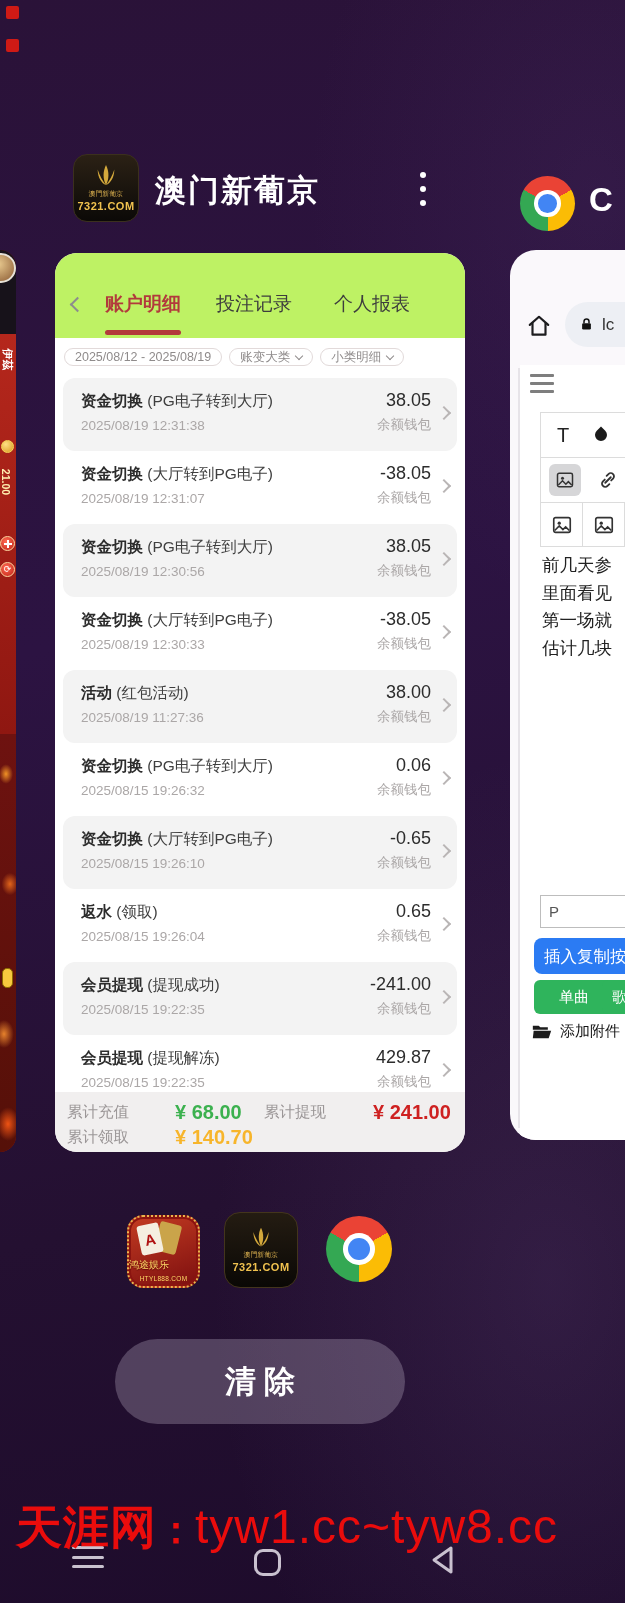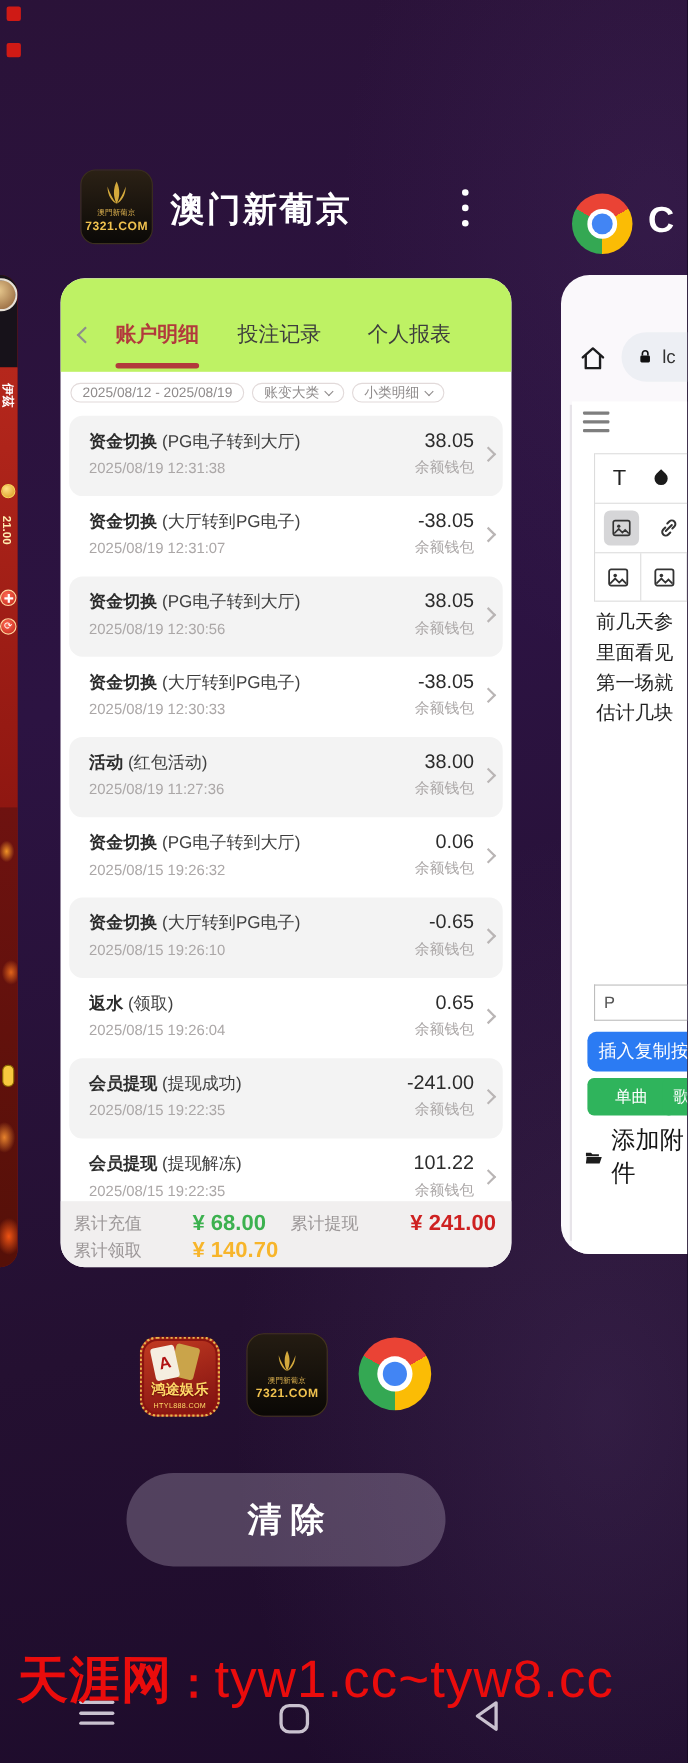--- a/index.html
+++ b/index.html
@@ -104,29 +104,29 @@
   .tb-cell{width:49px;height:100%;border-right:1px solid #dcdcdc;display:flex;align-items:center;justify-content:center;}
   .editor-text{position:absolute;left:32px;top:302px;font-size:17.5px;color:#222;line-height:27.5px;white-space:pre-line;}
   .p-box{position:absolute;left:30px;top:645px;right:-2px;height:33px;border:1.5px solid #bdbdbd;border-right:none;
     font-size:15px;color:#555;display:flex;align-items:center;padding-left:8px;background:#fff;}
   .insert-btn{position:absolute;left:24px;top:688px;width:98px;height:36px;background:#2b7bf3;border-radius:8px;
     color:#fff;font-size:16.5px;line-height:36px;padding-left:10px;white-space:nowrap;overflow:hidden;}
   .tag-btn{position:absolute;top:730px;height:34px;background:#2fb45c;border-radius:6px;color:#fff;font-size:15px;
     display:flex;align-items:center;justify-content:center;white-space:nowrap;overflow:hidden;}
   .tag1{left:24px;width:80px;}
   .tag2{left:92px;width:40px;justify-content:flex-start;padding-left:10px;}
-  .attach-row{position:absolute;left:22px;top:772px;display:flex;align-items:center;gap:8px;font-size:22px;color:#151515;}
+  .attach-row{position:absolute;left:22px;top:772px;display:flex;align-items:center;gap:8px;font-size:15px;color:#151515;}
 
   
   .dock1{position:absolute;left:127px;top:1215px;width:73px;height:73px;border-radius:16px;overflow:hidden;
     background:linear-gradient(160deg,#c33b22,#7d0f0f);border:2px dotted #e9b54d;box-shadow:inset 0 0 0 2px #8a1410;}
   .dock1 .card-b{position:absolute;left:28px;top:6px;width:22px;height:30px;background:#caa44a;border-radius:3px;transform:rotate(14deg);}
   .dock1 .card-a{position:absolute;left:10px;top:7px;width:22px;height:30px;background:#f5eee0;border-radius:3px;transform:rotate(-12deg);
     color:#b01212;font-size:15px;font-weight:700;display:flex;align-items:center;justify-content:center;}
-  .dock1-name{position:absolute;bottom:14px;width:100%;text-align:center;font-size:13px;font-weight:700;color:#ffd967;text-shadow:0 1px 1px #5e0404;}
+  .dock1-name{position:absolute;bottom:14px;width:100%;text-align:left;font-size:10px;font-weight:400;color:#ffd967;text-shadow:0 1px 1px #5e0404;}
   .dock1-domain{position:absolute;bottom:4px;width:100%;text-align:center;font-size:6.5px;color:#ffd967;letter-spacing:.3px;}
   .dock2{position:absolute;left:224px;top:1212px;width:74px;height:76px;border-radius:16px;
     background:linear-gradient(#241c12,#0a0805);border:1px solid #433односto;border:1px solid #43351c;
     display:flex;flex-direction:column;align-items:center;justify-content:center;overflow:hidden;}
   .dock3{position:absolute;left:326px;top:1216px;width:66px;height:66px;}
 
   
   .clear-btn{position:absolute;left:115px;top:1339px;width:290px;height:85px;border-radius:44px;
     background:rgba(213,202,221,0.27);color:#fff;font-size:31px;font-weight:700;letter-spacing:8px;
     display:flex;align-items:center;justify-content:center;padding-left:8px;}
@@ -288,21 +288,21 @@
       <div class="r-amount">-241.00</div>
       <div class="r-wallet">余额钱包</div>
     </div>
     <span class="chev chev-right"></span>
   </div>
 
   <div class="t-row">
     <div class="r-title"><span class="r-cat">会员提现</span> <span class="r-sub">(提现解冻)</span></div>
     <div class="r-date">2025/08/15 19:22:35</div>
     <div class="r-right">
-      <div class="r-amount">101.22</div>
+      <div class="r-amount">429.87</div>
       <div class="r-wallet">余额钱包</div>
     </div>
     <span class="chev chev-right"></span>
   </div>
 </div>
 
     <div class="summary">
       <span class="sum-label" style="left:12px;top:10px">累计充值</span>
       <span class="sum-val" style="left: 120px; top: 9px; color: rgb(60, 177, 79);">¥ 68.00</span>
       <span class="sum-label" style="left:209px;top:10px">累计提现</span>

